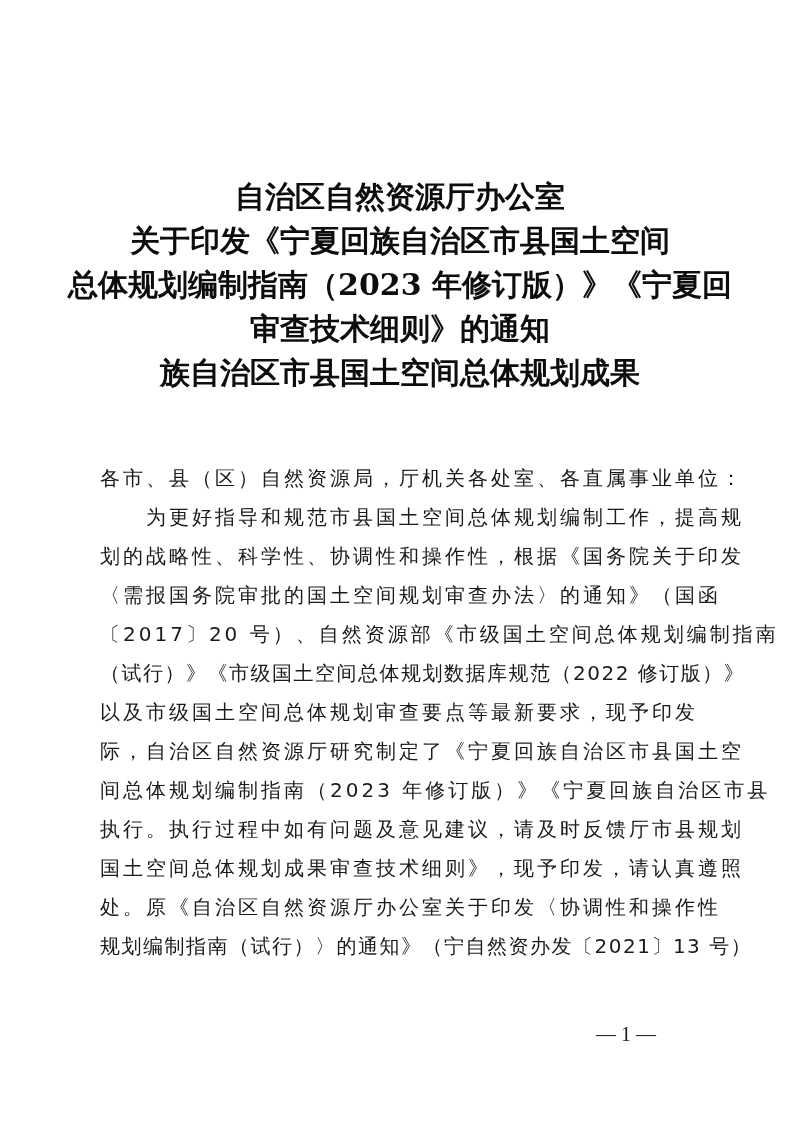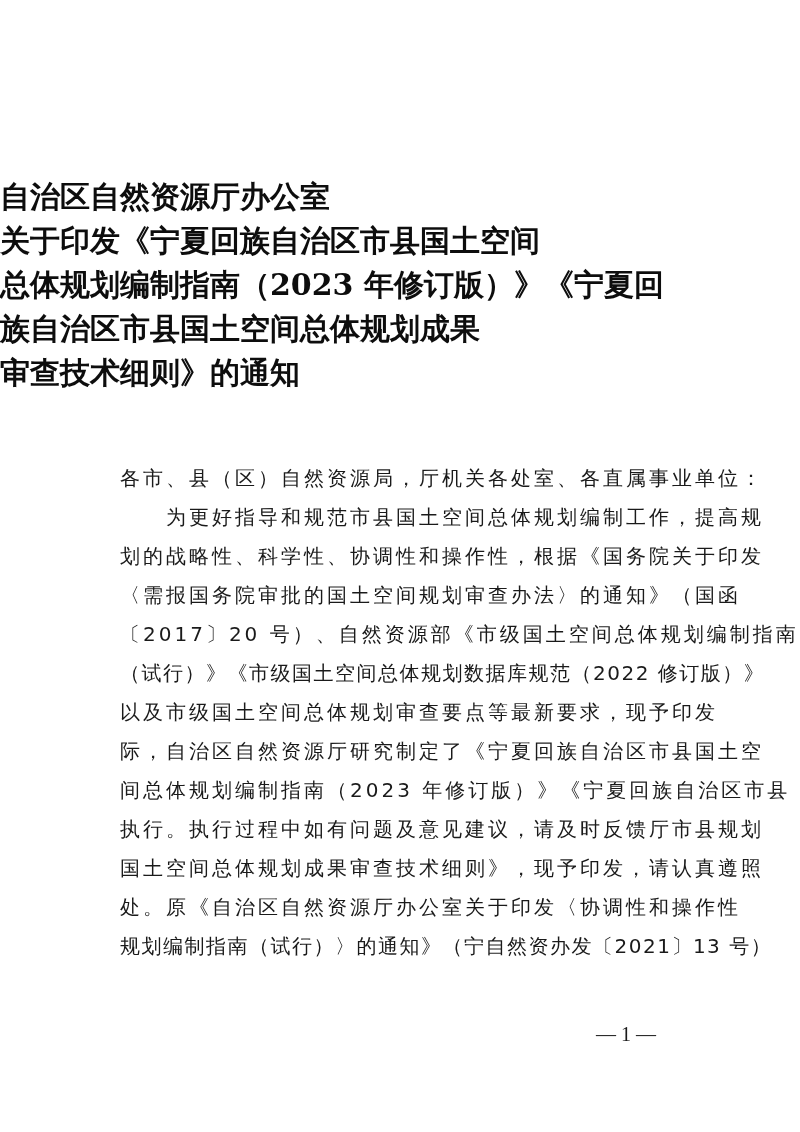--- a/index.html
+++ b/index.html
@@ -19,33 +19,34 @@
     left: 0; top: 0;
     width: 800px;
     height: 1132px;
     background: #ffffff;
   }
   .title {
     position: absolute;
     left: 0;
     top: 175px;
     width: 800px;
+    text-align: center;
     font-family: "DejaVu Serif", "Liberation Serif", serif;
     font-weight: bold;
     font-size: 30px;
     line-height: 44px;
     color: #0d0d0d;
   }
   .title .tline {
     display: block;
     white-space: nowrap;
   }
   .body-text {
     position: absolute;
-    left: 120px;
+    left: 100px;
     top: 459px;
     width: 600px;
     font-family: "DejaVu Sans", "Liberation Sans", sans-serif;
     font-size: 20px;
     line-height: 39px;
     color: #1a1a1a;
   }
   .body-text .bline {
     display: block;
     white-space: nowrap;
@@ -71,22 +72,22 @@
 </style>
 </head>
 <body>
 
 <div class="page">
 
   <div class="title">
     <span class="tline">自治区自然资源厅办公室</span>
     <span class="tline">关于印发《宁夏回族自治区市县国土空间</span>
     <span class="tline">总体规划编制指南（2023 年修订版）》《宁夏回</span>
+    <span class="tline">审查技术细则》的通知</span>
     <span class="tline">族自治区市县国土空间总体规划成果</span>
-    <span class="tline">审查技术细则》的通知</span>
   </div>
 
   <div class="body-text">
     <span class="bline tight">各市、县（区）自然资源局，厅机关各处室、各直属事业单位：</span>
     <span class="bline tight">　　为更好指导和规范市县国土空间总体规划编制工作，提高规</span>
     <span class="bline tight">划的战略性、科学性、协调性和操作性，根据《国务院关于印发</span>
     <span class="bline tight">〈需报国务院审批的国土空间规划审查办法〉的通知》（国函</span>
     <span class="bline tight">〔2017〕20 号）、自然资源部《市级国土空间总体规划编制指南</span>
     <span class="bline tighter">（试行）》《市级国土空间总体规划数据库规范（2022 修订版）》</span>
     <span class="bline tight">以及市级国土空间总体规划审查要点等最新要求，现予印发</span>

